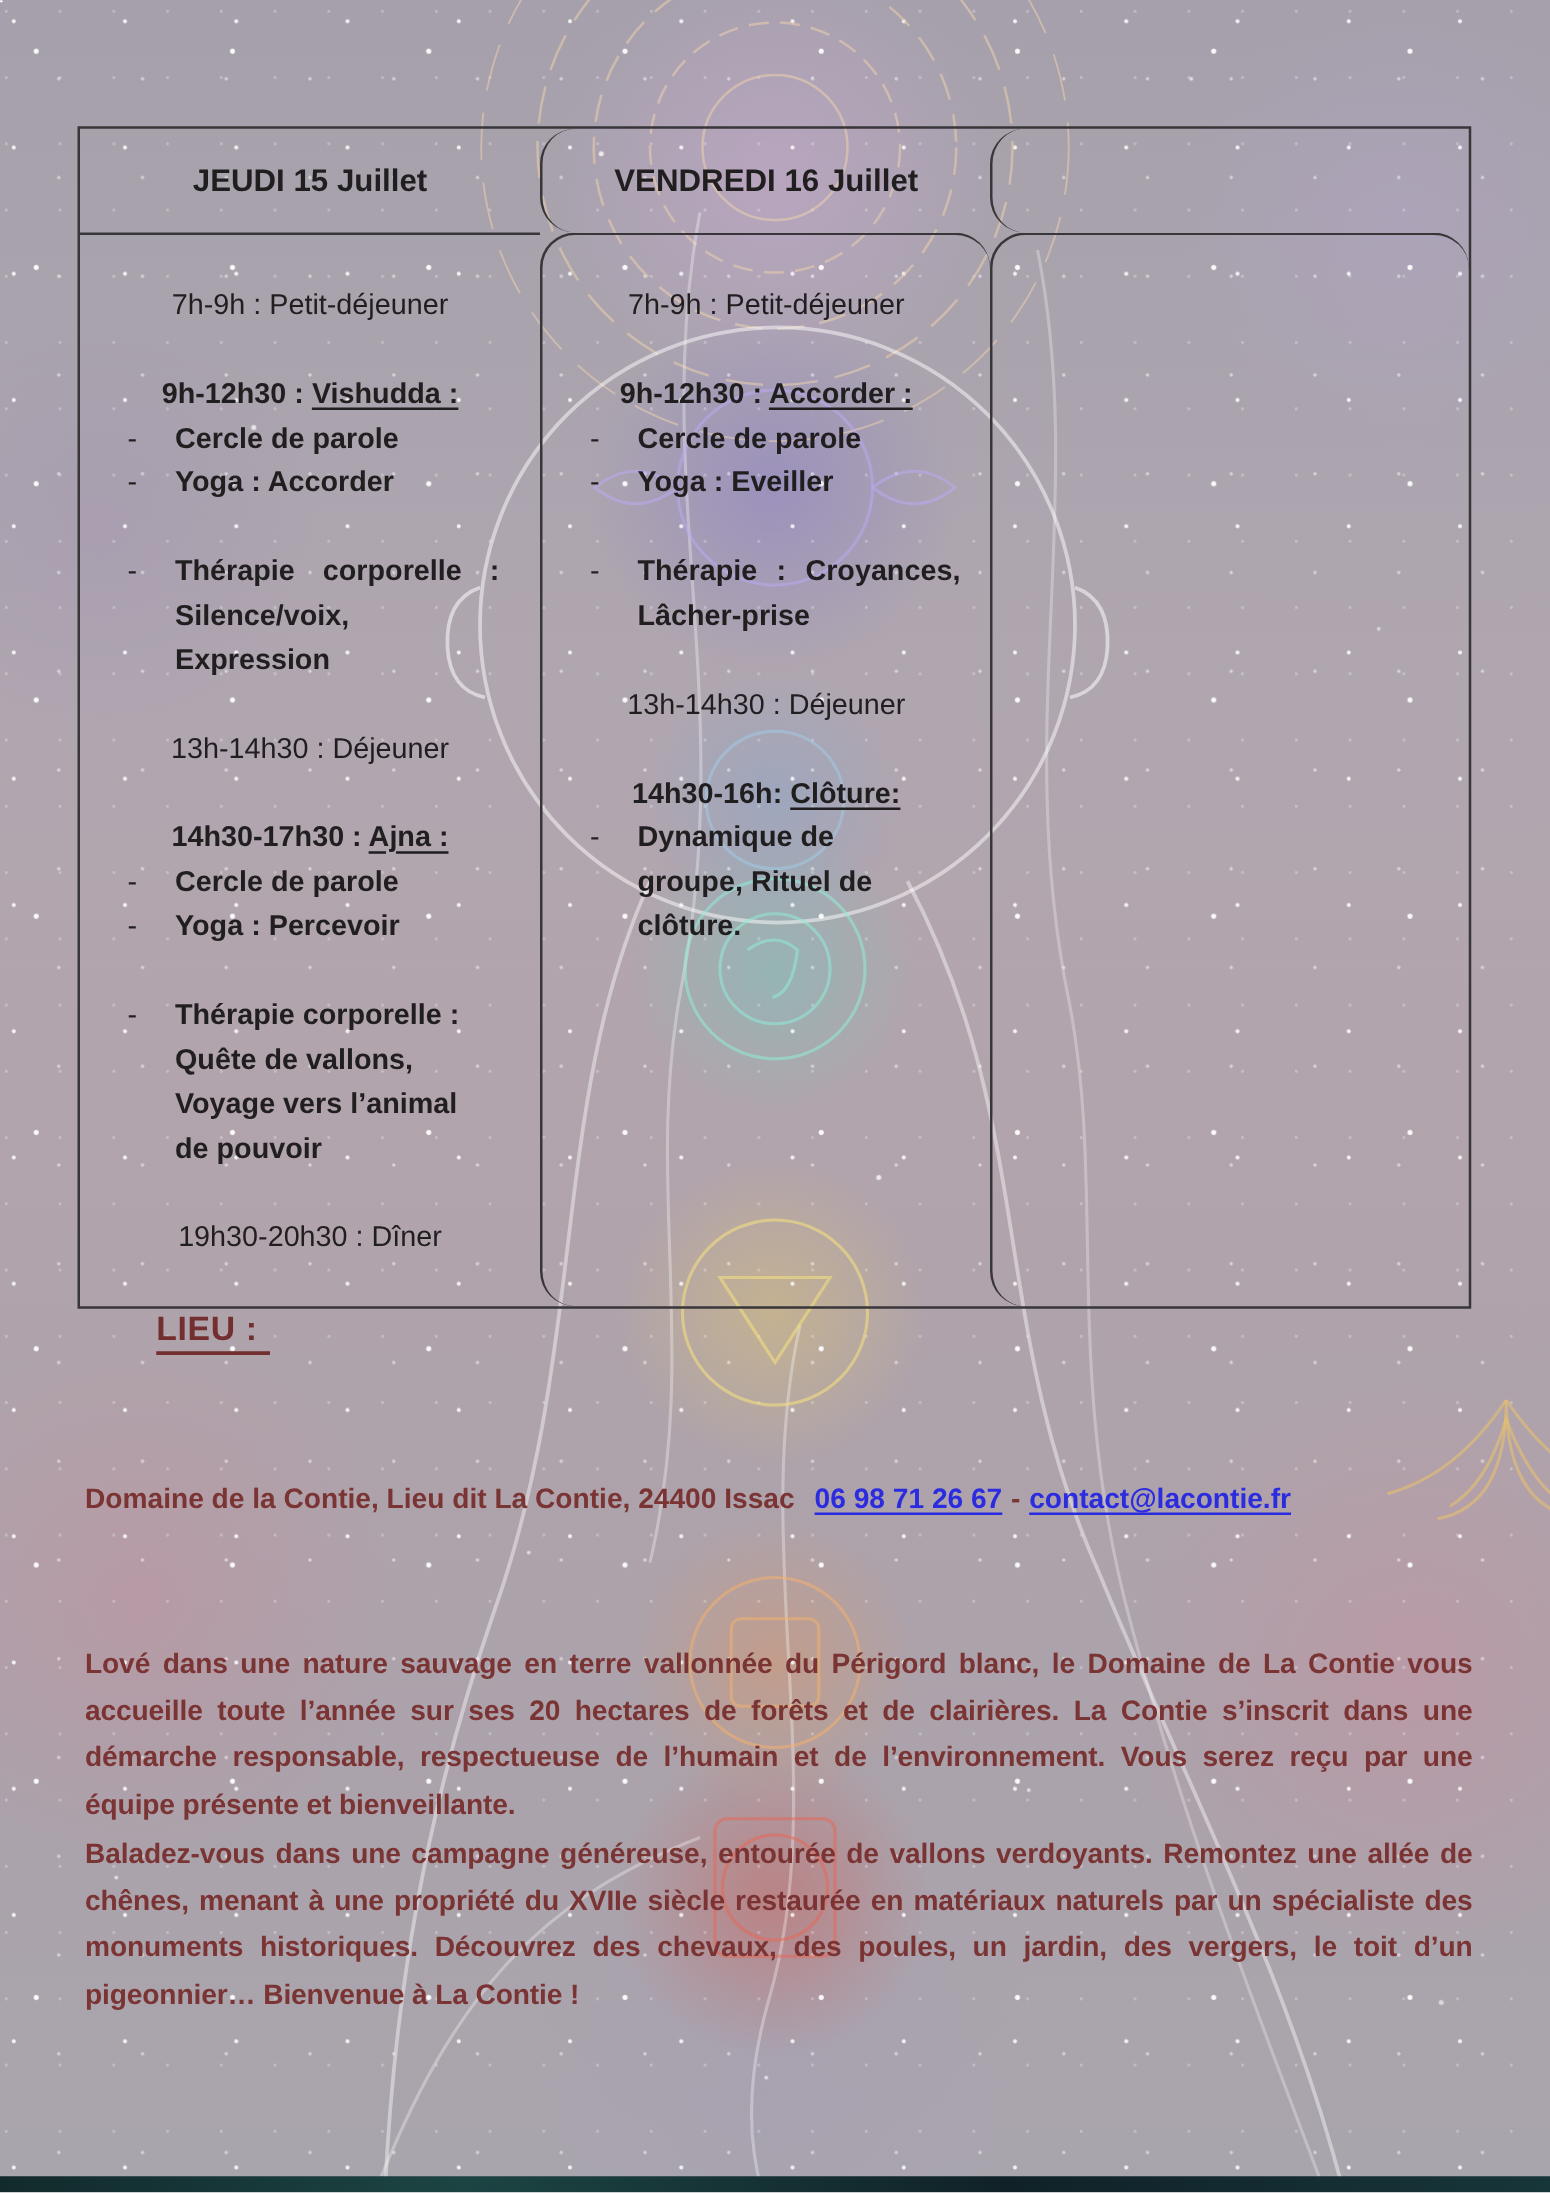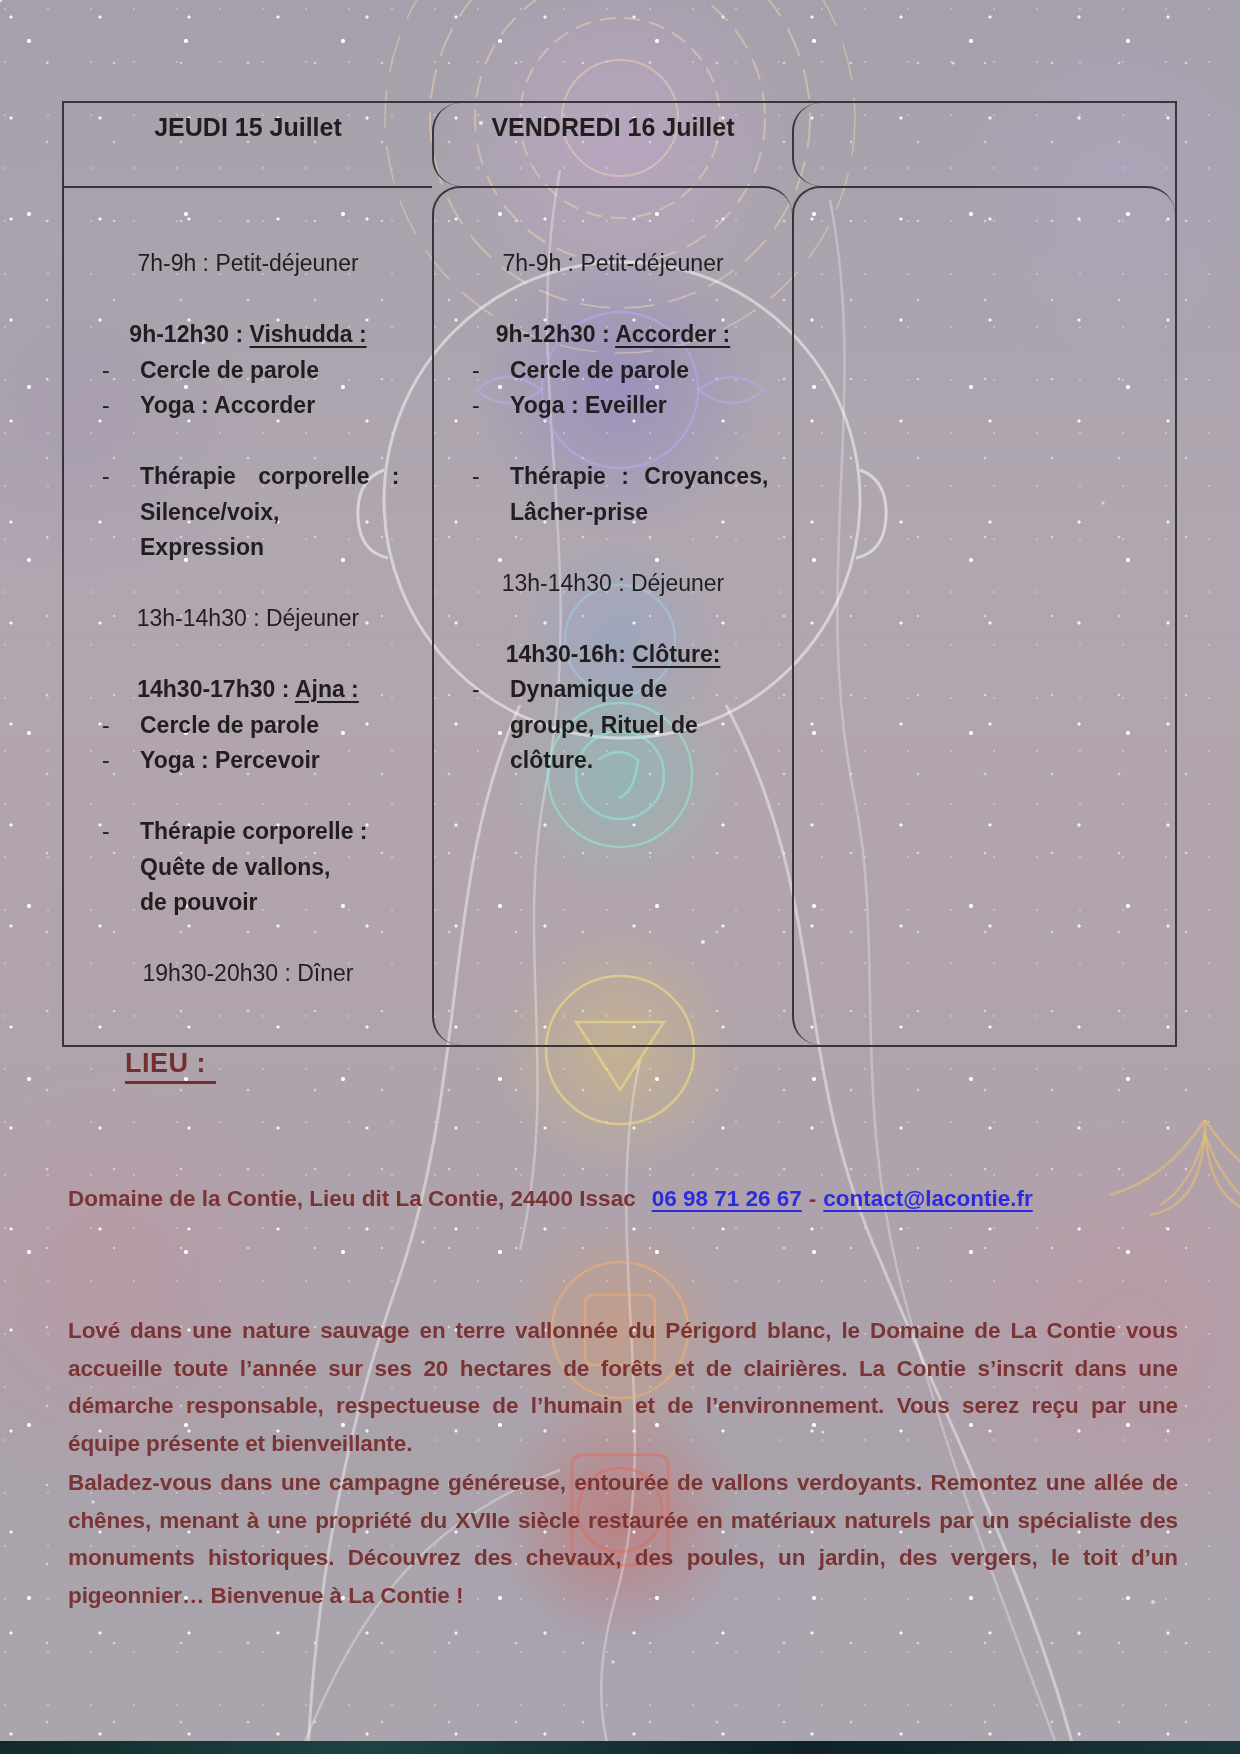--- a/index.html
+++ b/index.html
@@ -37,22 +37,22 @@
 
   
   .schedule{
     position:absolute; left:62px; top:101px; width:1115px; height:946px;
     display:grid; grid-template-columns:368px 360px 1fr; grid-template-rows:83px 1fr;
     border:2px solid #39363a; box-sizing:border-box; color:#211e20;
   }
   .cell{box-sizing:border-box; overflow:hidden;}
   .cell.cb{border-left:2px solid #39363a;border-radius:28px;}
   .cell.rb{border-top:2px solid #39363a;}
-  .hdr{font-size:25px; font-weight:700; text-align:center; padding-top:10px;}
-  .body-cell{padding-top:58px; font-size:23px;}
+  .hdr{font-size:25px; font-weight:700; text-align:center; padding-top:28px;}
+  .body-cell{padding-top:38px; font-size:23px;}
   .ln{height:35.5px; line-height:35.5px; white-space:nowrap;}
   .ln-t{text-align:center; font-weight:400;}
   .ln-time{text-align:center; font-weight:700;}
   .ln-time .u{text-decoration:underline; text-decoration-thickness:2px; text-underline-offset:4px;}
   .ln-b{display:flex; padding-left:38px; font-weight:700;}
   .ln-b .dash{flex:none; width:38px; font-weight:400;}
   .ln-c{padding-left:76px; font-weight:700;}
   .spread1{word-spacing:16px;}
   .spread2{word-spacing:9px;}
 
@@ -176,20 +176,21 @@
       <div class="ln ln-b">
           <span class="dash">-</span>
           <span>Yoga : Percevoir</span>
         </div>
       <div class="ln"></div>
       <div class="ln ln-b">
           <span class="dash">-</span>
           <span>Thérapie corporelle :</span>
         </div>
       <div class="ln ln-c">Quête de vallons,</div>
+      <div class="ln ln-c">Voyage vers l’animal</div>
       <div class="ln ln-c">de pouvoir</div>
       <div class="ln"></div>
       <div class="ln ln-t">19h30-20h30 : Dîner</div>
     </div>
 
     <div class="cell body-cell rb cb">
       <div class="ln ln-t">7h-9h : Petit-déjeuner</div>
       <div class="ln"></div>
       <div class="ln ln-time"><span>9h-12h30 : </span><span class="u">Accorder :</span></div>
       <div class="ln ln-b">

